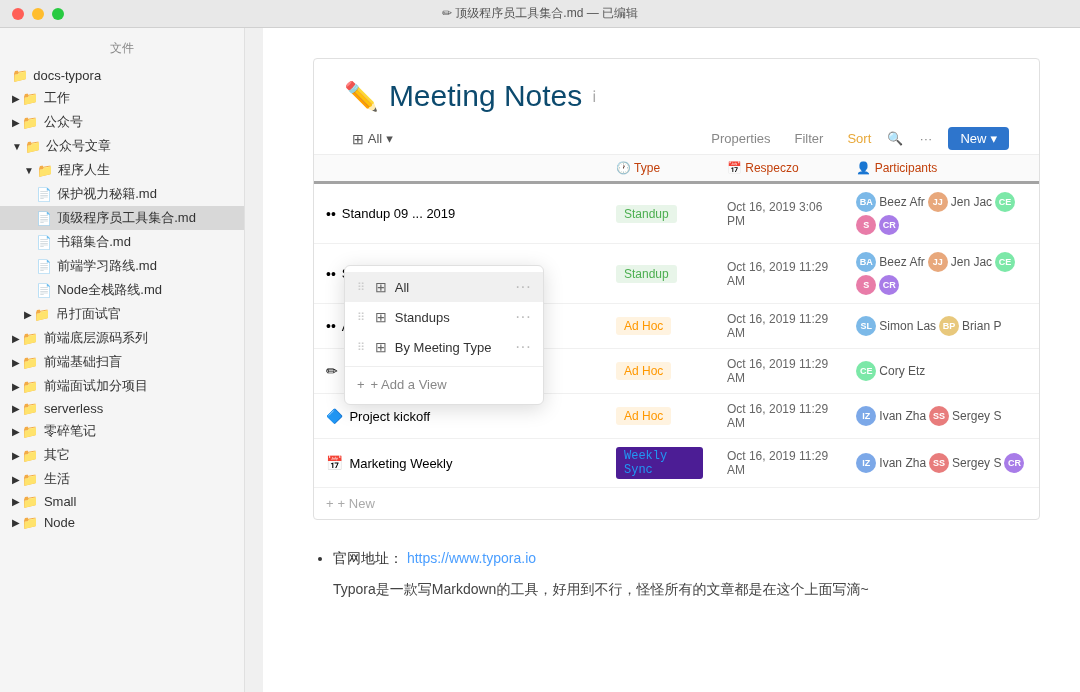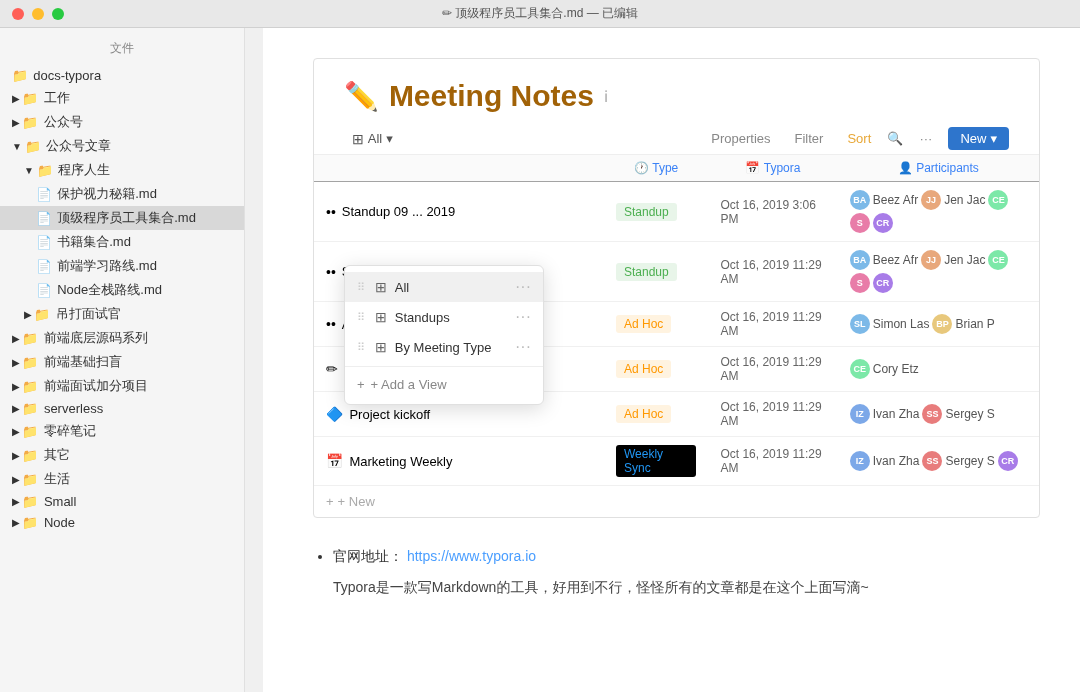--- a/index.html
+++ b/index.html
@@ -117,22 +117,22 @@
     }
 
     .notion-header {
       padding: 20px 30px 10px;
       display: flex;
       align-items: center;
       gap: 10px;
     }
     .notion-title {
       font-size: 30px;
-      font-weight: 700;
-      color: #a16207;
+      font-weight: 400;
+      color: #0c4a6e;
     }
     .notion-info-icon {
       font-size: 16px;
       color: #aaa;
     }
 
     
     .notion-toolbar {
       display: flex;
       align-items: center;
@@ -180,44 +180,44 @@
       color: #888;
     }
 
     
     .notion-table {
       width: 100%;
       border-collapse: collapse;
       font-size: 13px;
     }
     .notion-table th {
-      text-align: center;
+      text-align: left;
       padding: 6px 12px;
-      color: #3b82f6;
+      color: #c2410c;
       font-weight: 500;
       font-size: 12px;
-      border-bottom: 1px solid #a3a3a3;
+      border-bottom: 3px solid #a3a3a3;
       background: #fafafa;
     }
     .notion-table td {
       padding: 8px 12px;
       border-bottom: 1px solid #f0f0f0;
       vertical-align: middle;
     }
 
     .tag {
       display: inline-block;
       padding: 2px 8px;
       border-radius: 3px;
       font-size: 12px;
       font-weight: 500;
     }
     .tag-standup { background: #e8f5e9; color: #4caf50; }
     .tag-adhoc { background: #fff3e0; color: #ff9800; }
-    .tag-weekly { background: #000000; color: #2196f3; }
+    .tag-weekly { background: #4c1d95; color: #2196f3; font-family: Liberation Mono, monospace; }
 
     .row-title {
       display: flex;
       align-items: center;
       gap: 6px;
     }
     .row-emoji { font-size: 14px; }
 
     .participants {
       display: flex;
@@ -485,21 +485,21 @@
             <tr>
               <th style="width:40%;">
                 <span></span>
               </th>
               <th>
                 <span>🕐</span>
                 <span> Type</span>
               </th>
               <th>
                 <span>📅</span>
-                <span> Typora</span>
+                <span> Respeczo</span>
               </th>
               <th>
                 <span>👤</span>
                 <span> Participants</span>
               </th>
             </tr>
           </thead>
           <tbody id="table-body">
           <tr>
                 <td>

